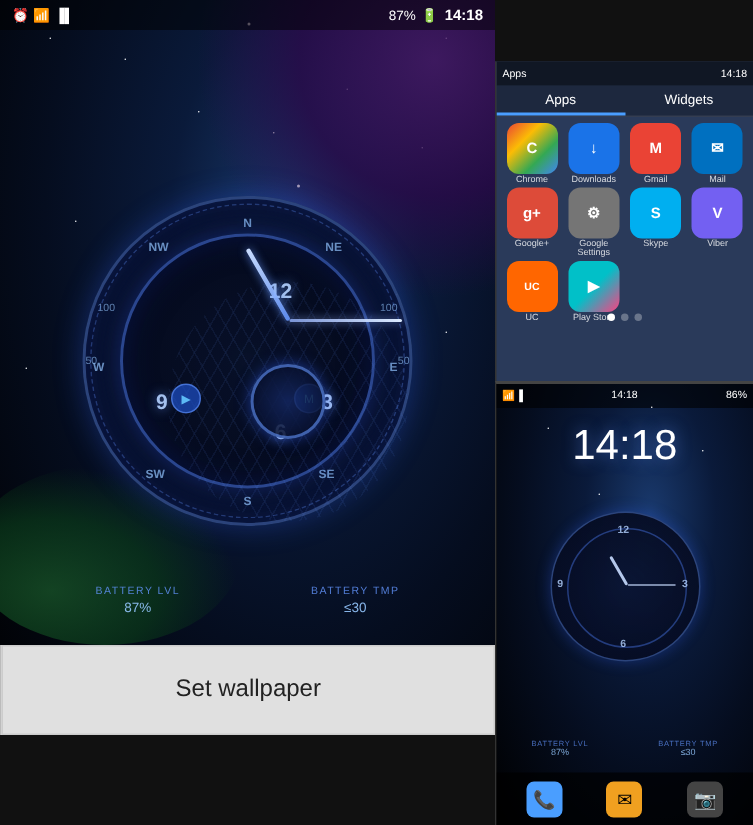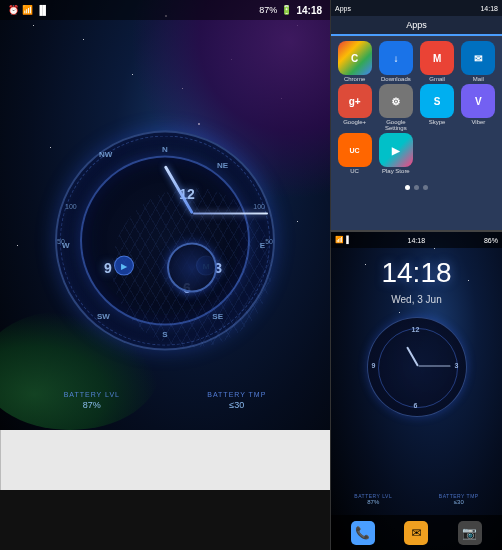--- a/index.html
+++ b/index.html
@@ -164,21 +164,21 @@
       font-size: 8px;
       font-weight: bold;
     }
     .dir-n  { top: 12px; left: 108px; transform: translateX(-50%); }
     .dir-ne { top: 28px; right: 45px; }
     .dir-e  { top: 108px; right: 8px; }
     .dir-se { bottom: 28px; right: 50px; }
     .dir-s  { bottom: 10px; left: 108px; transform: translateX(-50%); }
     .dir-sw { bottom: 28px; left: 40px; }
     .dir-w  { top: 108px; left: 5px; }
-    .dir-nw { top: 17px; left: 42px; }
+    .dir-nw { top: 28px; left: 42px; }
 
     
     .deg-100-left  { position: absolute; top: 70px; left: 8px; color: rgba(150,200,255,0.6); font-size: 7px; }
     .deg-100-right { position: absolute; top: 70px; right: 8px; color: rgba(150,200,255,0.6); font-size: 7px; }
     .deg-50-left   { position: absolute; top: 105px; left: 0px; color: rgba(150,200,255,0.6); font-size: 7px; }
     .deg-50-right  { position: absolute; top: 105px; right: 0px; color: rgba(150,200,255,0.6); font-size: 7px; }
 
     
     .hand-hour {
       position: absolute;
@@ -320,20 +320,21 @@
     }
 
     
     .right-top {
       width: 172px;
       height: 230px;
       background: #2a3a5a;
       position: relative;
       overflow: hidden;
       border-left: 1px solid #333;
+      margin-top: 41px;
     }
     .rt-statusbar {
       height: 16px;
       background: rgba(0,0,0,0.6);
       display: flex;
       align-items: center;
       justify-content: space-between;
       padding: 0 4px;
       color: white;
       font-size: 7px;
@@ -661,35 +662,37 @@
         <div>
           <div class="batt-label">BATTERY TMP</div>
           <div class="batt-value">≤30</div>
         </div>
       </div>
 
     </div>
 
     <div class="bottom-buttons">
       <div class="btn-divider"></div>
+      <div class="btn">Set wallpaper</div>
     </div>
 
   </div>
 
   <div class="right-panel">
 
     <div class="right-top">
 
       <div class="rt-statusbar">
         <span>Apps</span>
         <span>14:18</span>
       </div>
 
       <div class="rt-tabs">
         <div class="rt-tab active">Apps</div>
+        <div class="rt-tab">Widgets</div>
       </div>
 
       <div class="rt-apps-grid">
         <div class="app-item">
           <div class="app-icon app-chrome">C</div>
           <div class="app-label">Chrome</div>
         </div>
         <div class="app-item">
           <div class="app-icon app-downloads">↓</div>
           <div class="app-label">Downloads</div>
@@ -744,21 +747,20 @@
         <div class="star" style="position:absolute;top:15%;left:80%;width:1px;height:1px;background:white;border-radius:50%;"></div>
         <div class="star" style="position:absolute;top:25%;left:40%;width:1px;height:1px;background:white;border-radius:50%;"></div>
 
         <div class="rb-statusbar">
           <span>📶▐</span>
           <span>14:18</span>
           <span>86%</span>
         </div>
 
         <div class="rb-time">14:18</div>
-        <div class="rb-date">Wed, 3 Jun</div>
 
         <div class="rb-mini-clock">
           <div class="rb-clock-outer">
             <div class="rb-clock-inner"></div>
             <div class="rb-num rb-n12">12</div>
             <div class="rb-num rb-n3">3</div>
             <div class="rb-num rb-n6">6</div>
             <div class="rb-num rb-n9">9</div>
             <div class="rb-hand-h"></div>
             <div class="rb-hand-m"></div>

